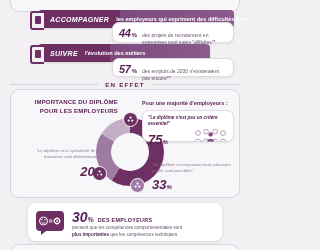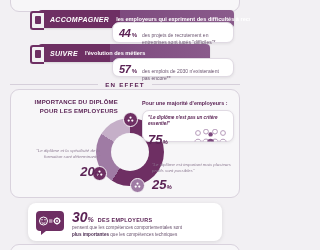--- a/index.html
+++ b/index.html
@@ -246,21 +246,21 @@
     </div>
   </div>
 
   <div id="blk16">
     <div class="quote">"Le diplôme et la spécificité de la formation sont déterminants"</div>
     <div class="p"><span>20</span><span class="s">%</span></div>
   </div>
 
   <div id="blk25">
     <div class="quote">"Le diplôme est important mais plusieurs profils sont possibles"</div>
-    <div class="p"><span>25</span><span class="s">%</span></div>
+    <div class="p"><span>33</span><span class="s">%</span></div>
   </div>
 
   <div id="card60">
     <div class="bubble">
       <svg width="22" height="10" viewBox="0 0 22 10">
         <circle cx="4.5" cy="5" r="4" fill="none" stroke="#fff" stroke-width="1"></circle>
         <circle cx="3" cy="3.8" r=".7" fill="#fff"></circle>
           <circle cx="6" cy="3.8" r=".7" fill="#fff"></circle>
         <path d="M2.6 6.2c1.1 1.4 2.7 1.4 3.8 0" stroke="#fff" stroke-width="1" fill="none"></path>
         <rect x="10" y="3.6" width="3.4" height=".9" fill="#fff"></rect>

